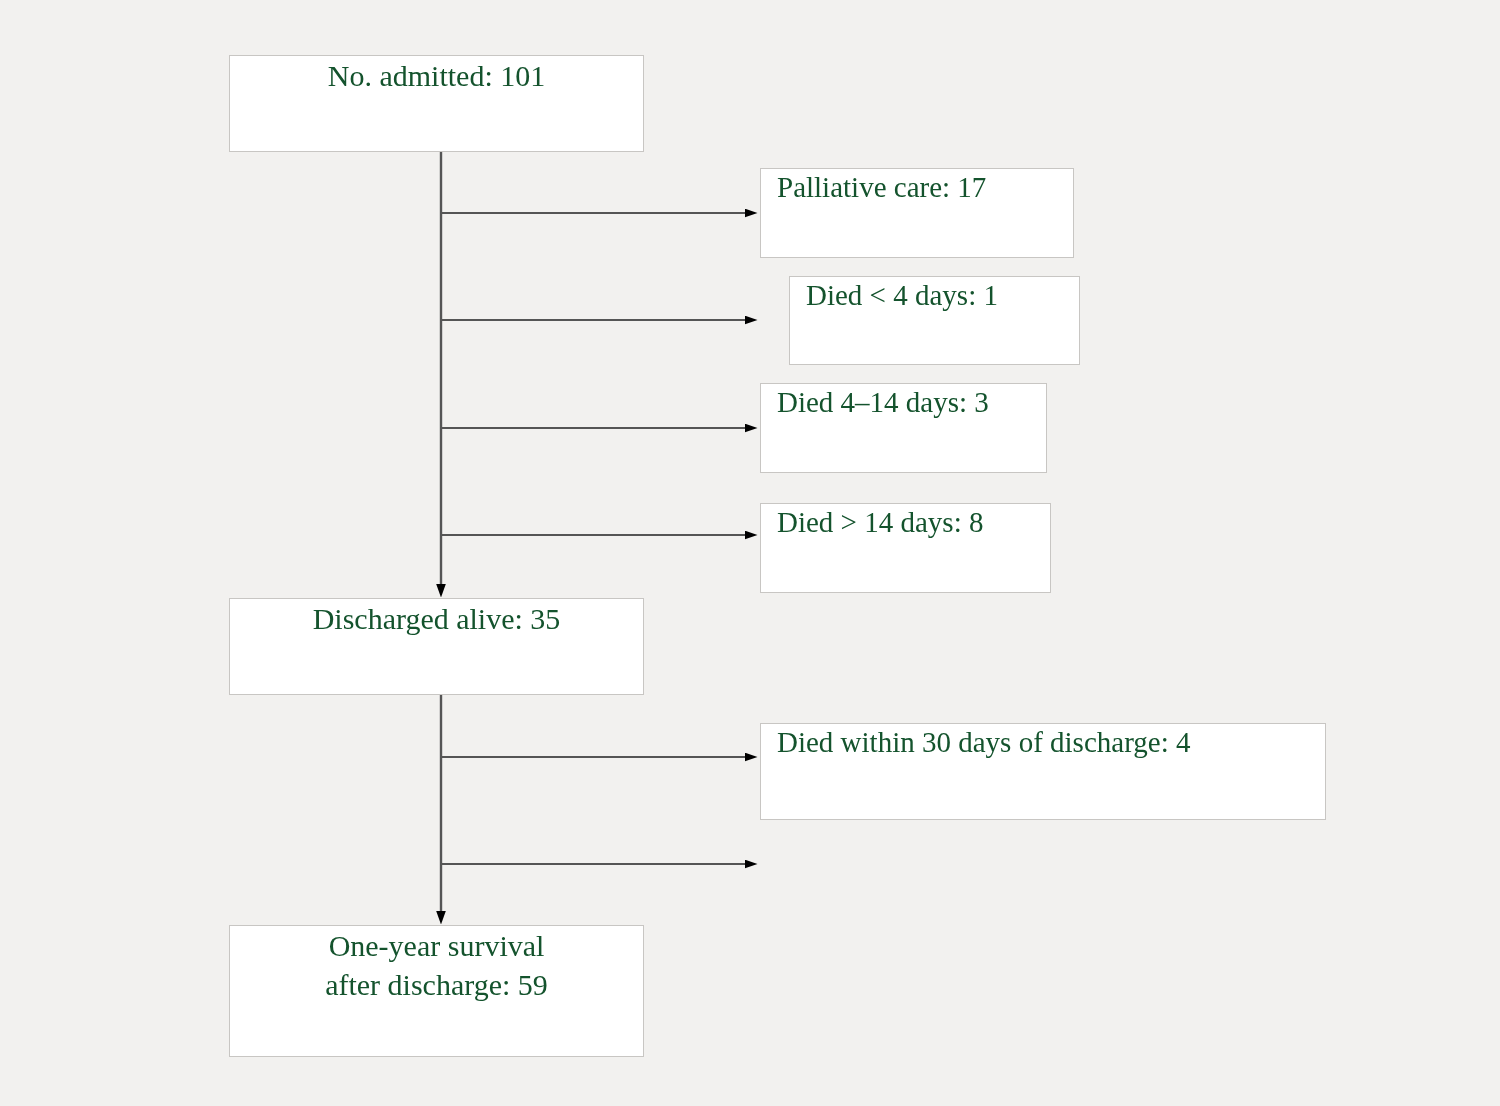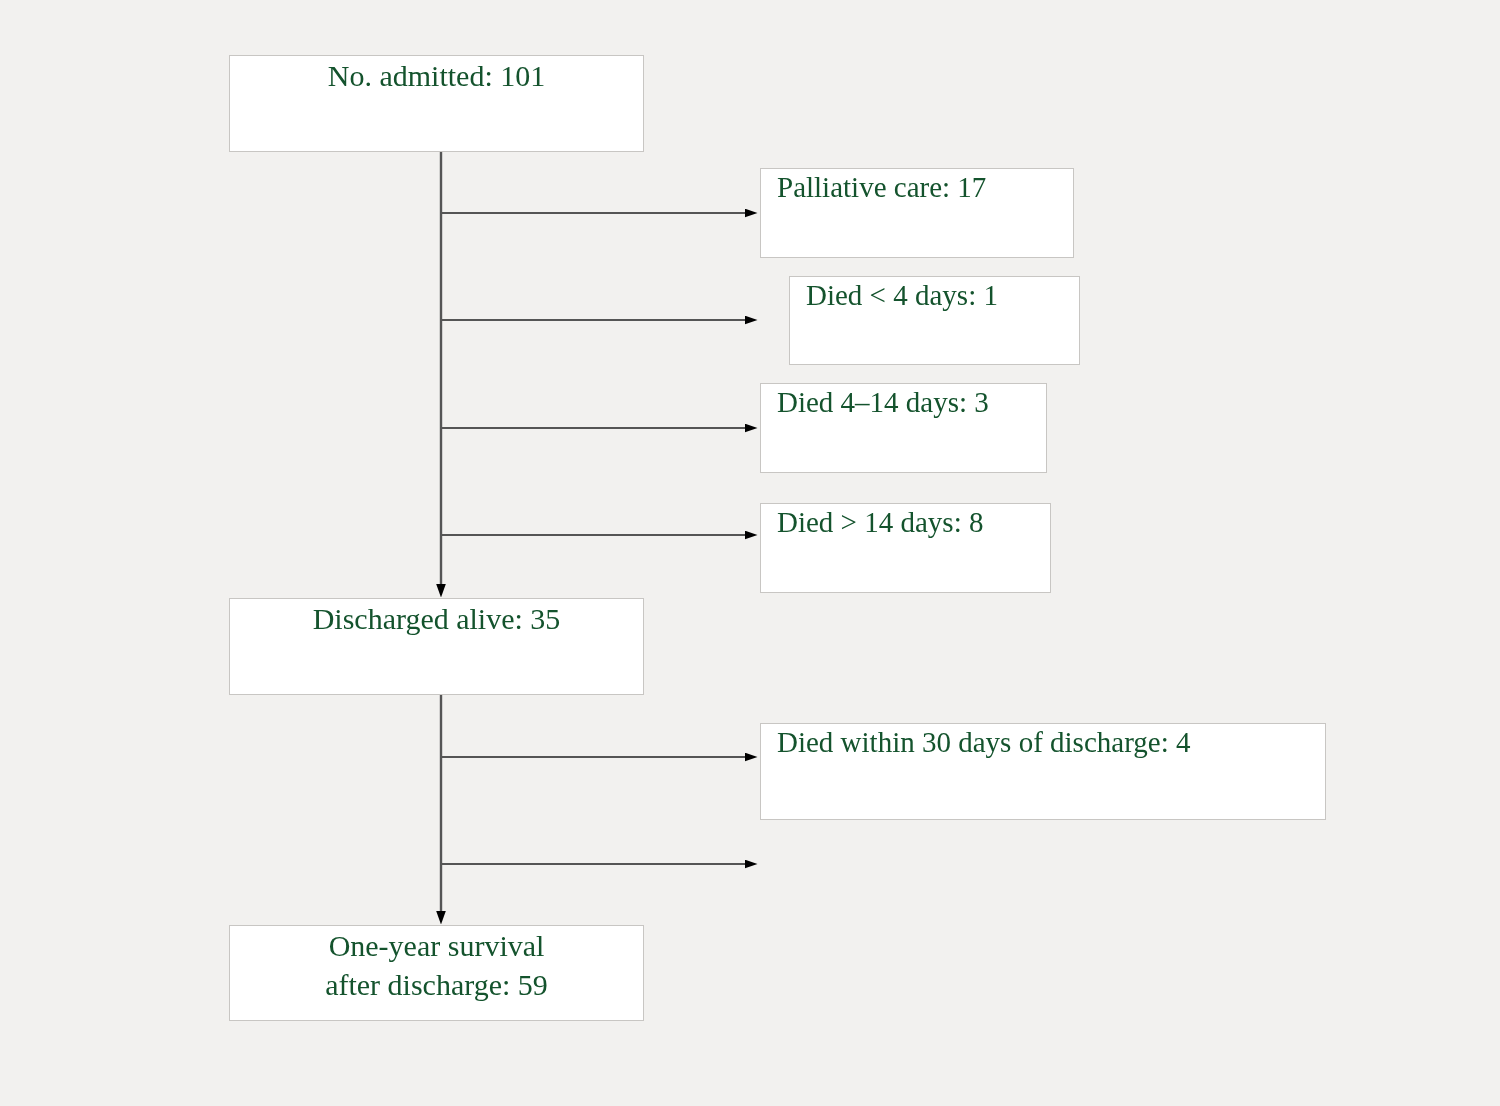--- a/index.html
+++ b/index.html
@@ -111,18 +111,18 @@
 
   <div class="node node-main" style="left:229px; top:598px; width:415px; height:97px;">
     <span class="node-label">Discharged alive: 35</span>
   </div>
 
   <div class="node node-branch" style="left:760px; top:711px; width:566px; height:97px;margin-top:12px;">
     <span class="node-label">Died within 30 days of discharge: 4</span>
   </div>
 
 
-  <div class="node node-multiline" style="left:229px; top:925px; width:415px; height:96px;">
+  <div class="node node-multiline" style="left:229px; top:925px; width:415px; height:132px;">
     <span class="node-label">One-year survival
 after discharge: 59</span>
   </div>
 
 </div>
 
 </body></html>

